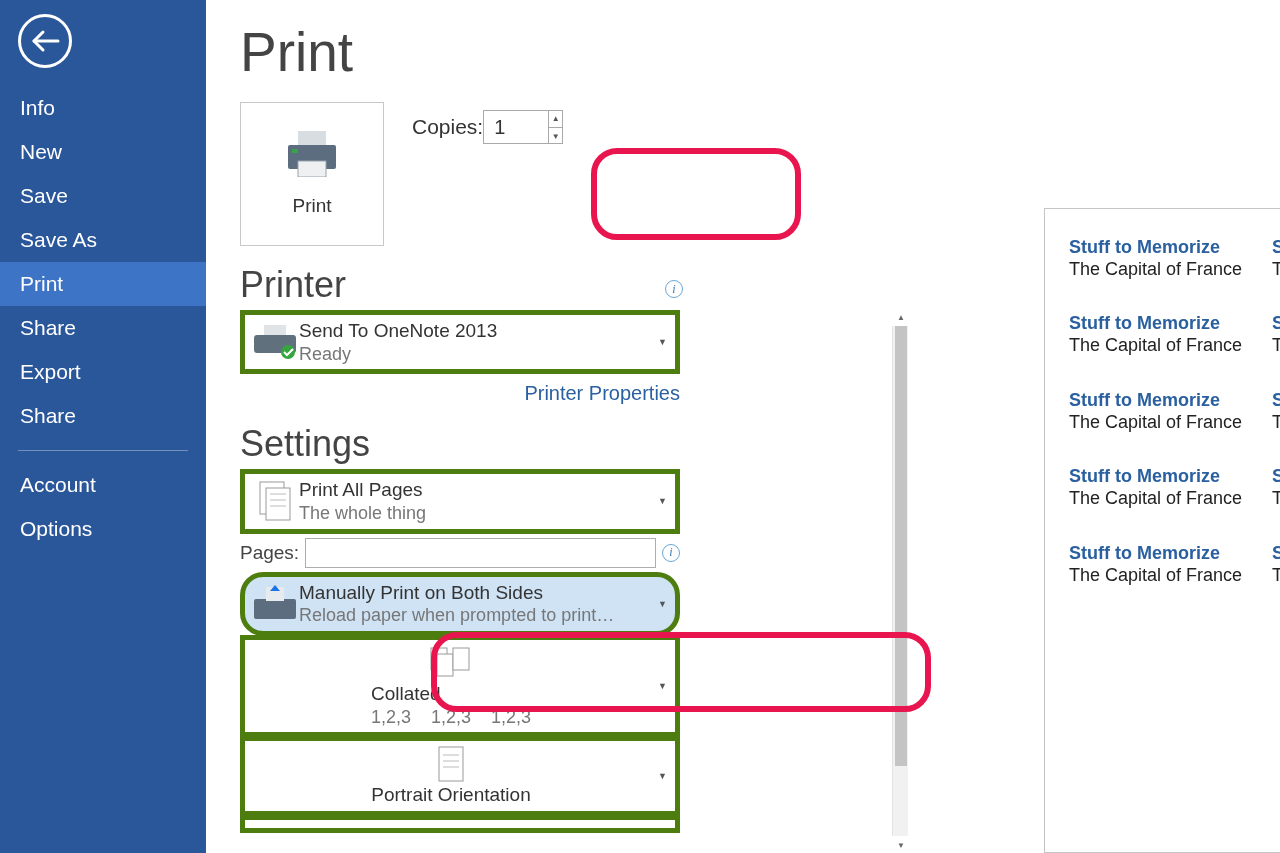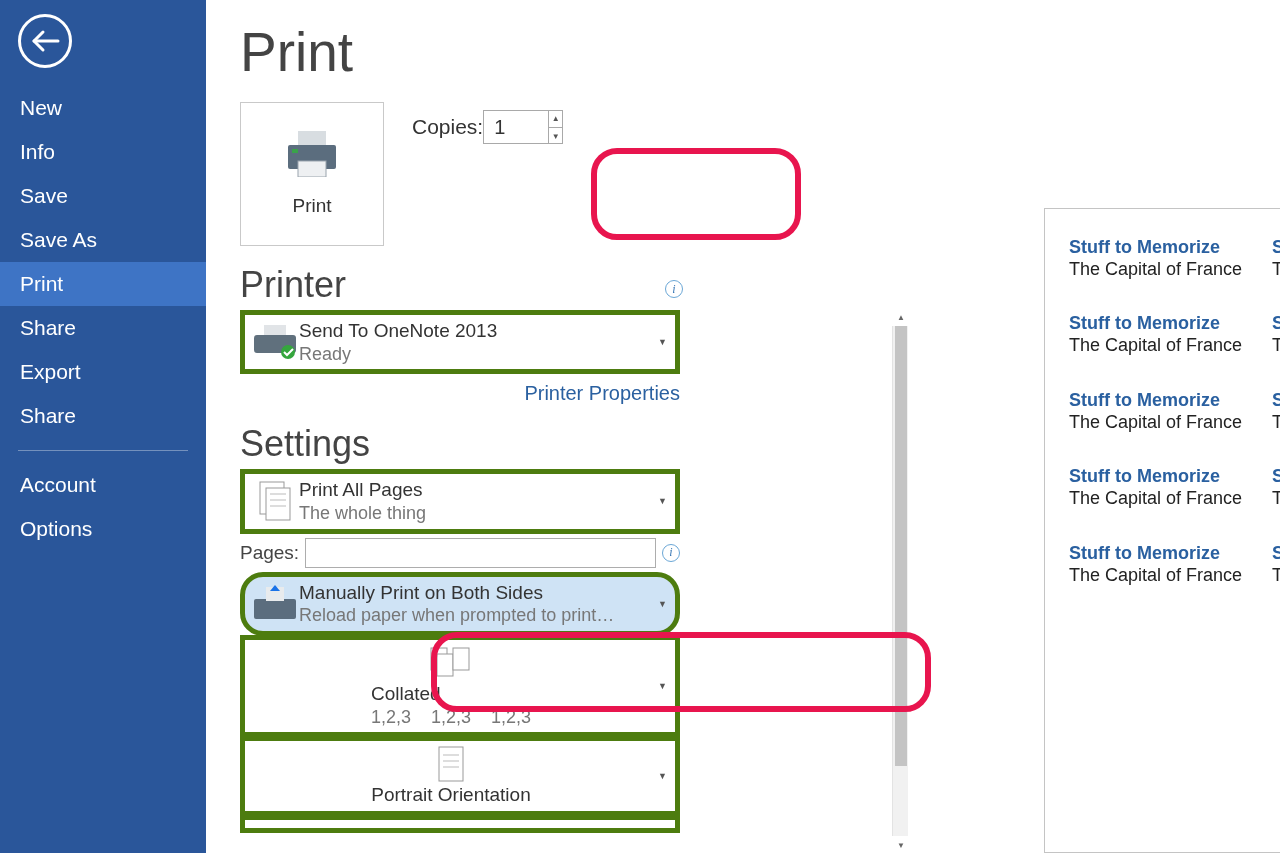--- a/index.html
+++ b/index.html
@@ -141,22 +141,22 @@
 </div>
 
 <div class="sidebar">
   <div class="back-circle">
     <svg width="30" height="24" viewBox="0 0 30 24" fill="none" stroke-width="3" stroke-linecap="round" stroke-linejoin="round">
       <line x1="28" y1="12" x2="4" y2="12"></line>
       <polyline points="13,3 4,12 13,21"></polyline>
     </svg>
   </div>
   <div id="nav-items">
+      <div class="nav-item">Info</div>
       <div class="nav-item">New</div>
-      <div class="nav-item">Info</div>
       <div class="nav-item">Save</div>
       <div class="nav-item">Save As</div>
       <div class="nav-item selected">Print</div>
       <div class="nav-item">Share</div>
       <div class="nav-item">Export</div>
       <div class="nav-item">Share</div>
     </div>
   <div class="nav-sep"></div>
   <div class="nav-item">Account</div>
   <div class="nav-item">Options</div>

